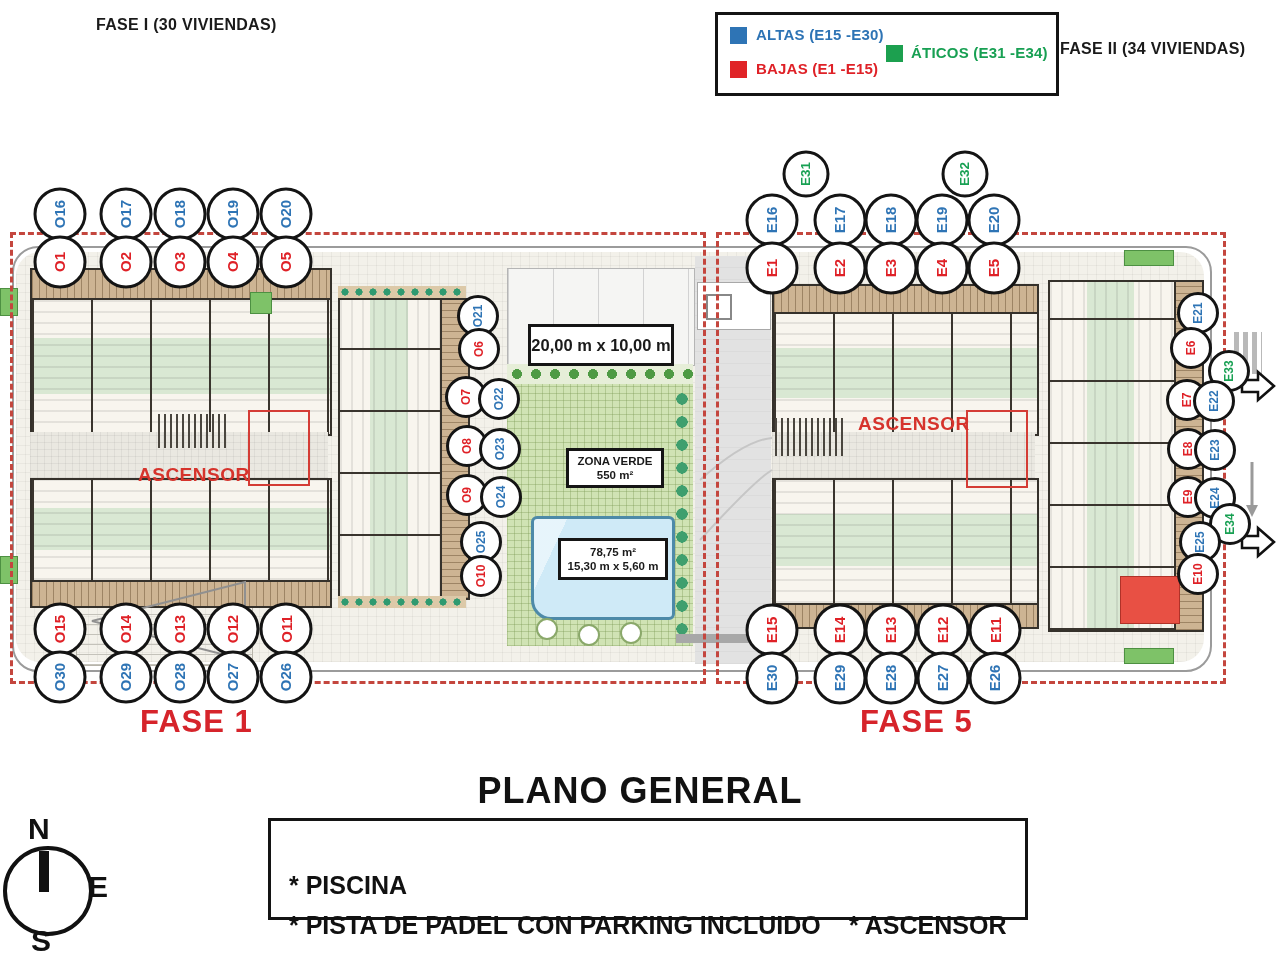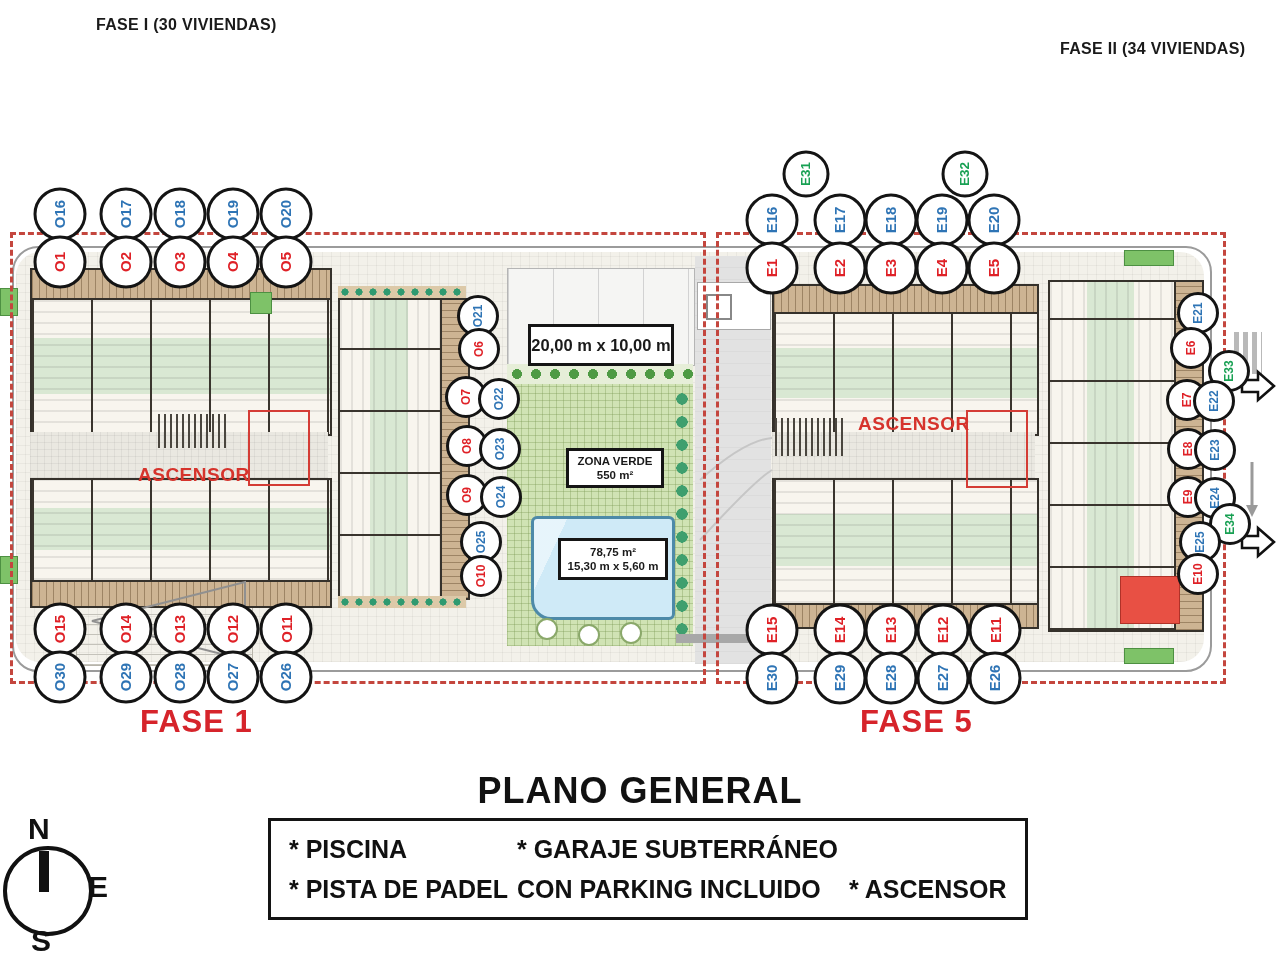--- a/index.html
+++ b/index.html
@@ -86,34 +86,42 @@
   .marker.lg{width:47px;height:47px;}
   .marker.md{width:41px;height:41px;}
   .marker.sm{width:36px;height:36px;border-width:3px;}
   .marker span{transform:rotate(-90deg);font-weight:bold;letter-spacing:0;}
   .marker.lg span{font-size:15px;} .marker.md span{font-size:13.5px;} .marker.sm span{font-size:12px;}
 
   
   .fase-label{font-weight:bold;font-size:31px;color:#d6242b;letter-spacing:1px;z-index:15;}
   .main-title{font-weight:bold;font-size:36px;letter-spacing:1px;color:#111;}
   .amen-box{left:268px;top:818px;width:754px;height:96px;border:3px solid #141414;background:#fff;}
-  .amen-item{position:absolute;font-weight:bold;font-size:25px;color:#111;white-space:nowrap;}
+  .amen-item{position:absolute;font-weight:bold;font-size:25px;color:#111;white-space:nowrap;margin-top:36px;}
 
   
   .compass-circle{left:3px;top:846px;width:82px;height:82px;border:4px solid #111;border-radius:50%;}
   .compass-bar{left:39px;top:851px;width:10px;height:41px;background:#111;}
   .compass-letter{font-weight:bold;font-size:30px;color:#111;}
 </style>
 </head>
 <body>
 
 <div class="page">
 
   <div class="abs legend-title" style="left:96px;top:16px;text-align:center;">FASE I (30 VIVIENDAS)</div>
 
+  <div class="abs legend-box" style="left:715px;top:12px;width:338px;height:78px;">
+    <div class="abs swatch bg-blue" style="left:12px;top:12px;"></div>
+    <div class="abs legend-label c-blue" style="left:38px;top:11px;">ALTAS (E15 -E30)</div>
+    <div class="abs swatch bg-red" style="left:12px;top:46px;"></div>
+    <div class="abs legend-label c-red" style="left:38px;top:45px;">BAJAS (E1 -E15)</div>
+    <div class="abs swatch bg-green" style="left:168px;top:30px;"></div>
+    <div class="abs legend-label c-green" style="left:193px;top:29px;">ÁTICOS (E31 -E34)</div>
+  </div>
   <div class="abs legend-title" style="left:1060px;top:40px;">FASE II (34 VIVIENDAS)</div>
 
   <div class="abs site-outline"></div>
   <div class="abs paving" style="left:16px;top:252px;width:1188px;height:410px;border-radius:24px;"></div>
   <div class="abs road" style="left:695px;top:256px;width:76px;height:408px;"></div>
   <div class="abs white-struct" style="left:697px;top:282px;width:72px;height:46px;"></div>
   <div class="abs" style="left:706px;top:294px;width:22px;height:22px;border:2px solid #888;z-index:5;"></div>
 
   <div class="abs court"></div>
   <div class="abs bushrow"></div>
@@ -415,21 +423,20 @@
     </div>
 
   <div class="abs fase-label" style="left:112px;top:704px;margin-left:28px;">FASE 1</div>
   <div class="abs fase-label" style="left:860px;top:704px;">FASE 5</div>
 
   <div class="abs main-title" style="left:440px;top:770px;width:400px;text-align:center;">PLANO GENERAL</div>
 
   <div class="abs amen-box">
     <div class="amen-item" style="left:18px;top:14px;">* PISCINA</div>
     <div class="amen-item" style="left:18px;top:54px;">* PISTA DE PADEL</div>
-    <div class="amen-item" style="left:246px;top:14px;">* GARAJE SUBTERRÁNEO</div>
     <div class="amen-item" style="left:246px;top:54px;">CON PARKING INCLUIDO</div>
     <div class="amen-item" style="left:578px;top:54px;">* ASCENSOR</div>
   </div>
 
   <div class="abs compass-circle"></div>
   <div class="abs compass-bar"></div>
   <div class="abs compass-letter" style="left:28px;top:812px;">N</div>
   <div class="abs compass-letter" style="left:88px;top:870px;">E</div>
   <div class="abs compass-letter" style="left:31px;top:924px;">S</div>
 

